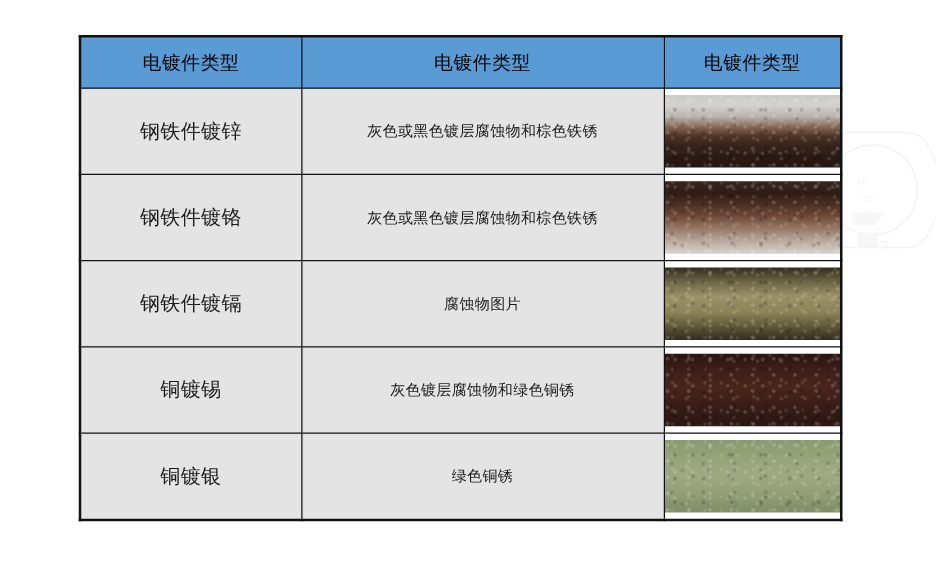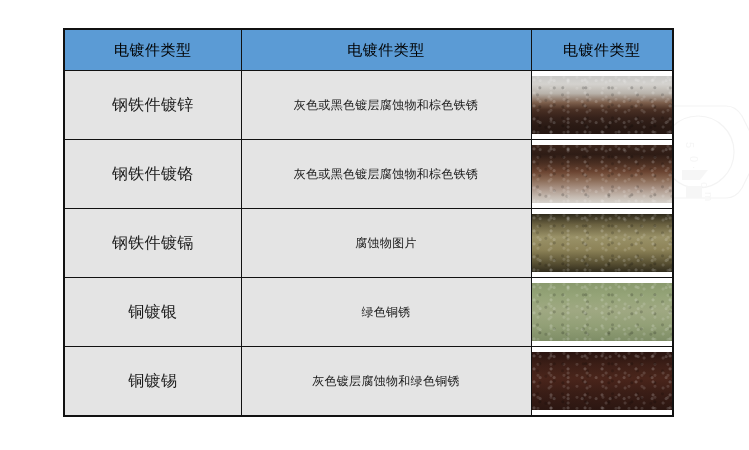--- a/index.html
+++ b/index.html
@@ -213,34 +213,34 @@
         <td class="type-cell">钢铁件镀镉</td>
         <td class="feat-cell">腐蚀物图片</td>
         <td class="pic-cell">
           <div class="photo p3">
             <div class="grain"></div>
           </div>
         </td>
       </tr>
 
       <tr>
+        <td class="type-cell">铜镀锡</td>
+        <td class="feat-cell">灰色镀层腐蚀物和绿色铜锈</td>
+        <td class="pic-cell">
+          <div class="photo p5">
+            <div class="grain"></div>
+          </div>
+        </td>
+      </tr>
+
+      <tr>
         <td class="type-cell">铜镀银</td>
         <td class="feat-cell">绿色铜锈</td>
         <td class="pic-cell">
           <div class="photo p4">
-            <div class="grain"></div>
-          </div>
-        </td>
-      </tr>
-
-      <tr>
-        <td class="type-cell">铜镀锡</td>
-        <td class="feat-cell">灰色镀层腐蚀物和绿色铜锈</td>
-        <td class="pic-cell">
-          <div class="photo p5">
             <div class="grain"></div>
           </div>
         </td>
       </tr>
 
     </tbody>
   </table>
 </div>
 
 </body></html>

